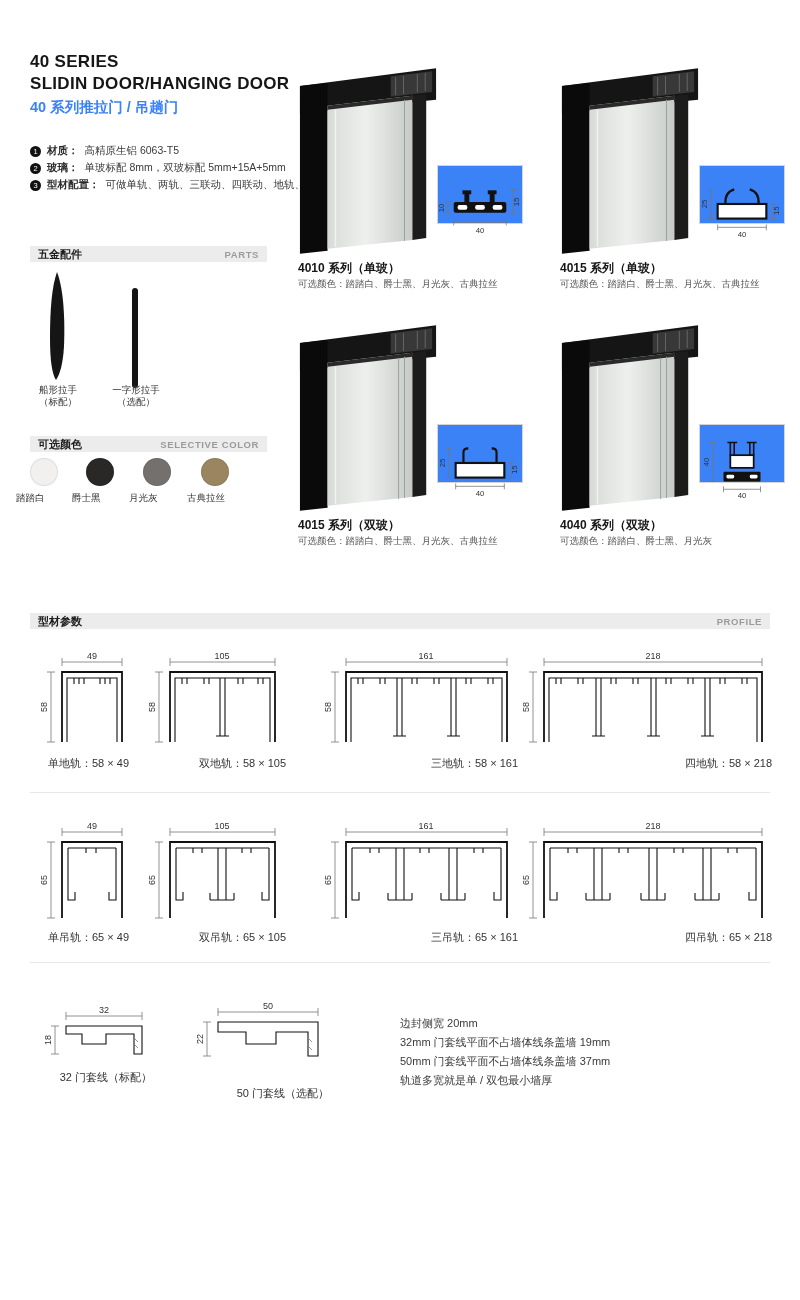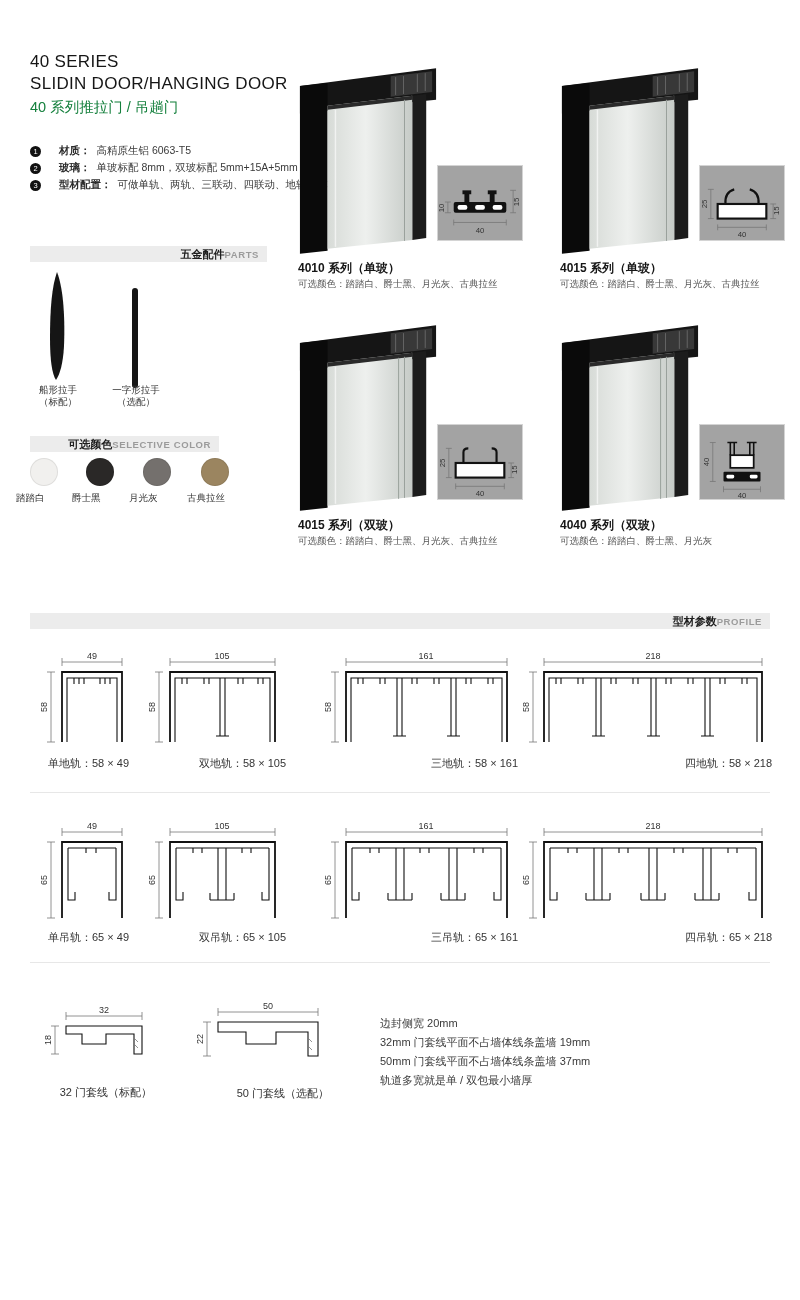--- a/index.html
+++ b/index.html
@@ -4,55 +4,55 @@
 <style>
   * { margin:0; padding:0; box-sizing:border-box; }
   html,body { background:#fff; }
   body {
     width:800px; height:1300px; position:relative; overflow:hidden;
     font-family:"Liberation Sans", sans-serif; color:#222;
   }
   .abs { position:absolute; }
 
   
-  .title-en { font-size:17px; font-weight:normal; color:#161616; letter-spacing:.3px; }
-  .title-cn { font-size:14.5px; font-weight:normal; color:#15803d; }
+  .title-en { font-size:17px; font-weight:bold; color:#161616; letter-spacing:.3px; }
+  .title-cn { font-size:14.5px; font-weight:bold; color:#3b82f6; }
 
   
   .spec { left:30px; display:flex; align-items:center; gap:6px; font-size:10.5px; color:#3a3a3a; }
   .spec .n { width:11px; height:11px; border-radius:50%; background:#111; color:#fff;
              font-size:7.5px; display:flex; align-items:center; justify-content:center; flex:0 0 11px; }
-  .spec .lbl { font-weight:bold; color:#2c2c2c;margin-left:12px; }
-
-  
-  .secbar { display:flex; justify-content:flex-end; align-items:center;
-            background:#ececec; padding:0 8px; height:16px; }
+  .spec .lbl { font-weight:bold; color:#2c2c2c; }
+
+  
+  .secbar { display:flex; justify-content:space-between; align-items:center;
+            background:#ececec; padding:0 8px; height:16px;gap:36px; }
   .secbar .cn { font-size:11px; font-weight:bold; color:#1d1d1d; }
   .secbar .en { font-size:9.5px; color:#9b9b9b; letter-spacing:.6px;font-weight:bold; }
 
   
   .hl { text-align:center; font-size:9.5px; color:#333; line-height:12px; width:76px; }
   .sw { width:28px; height:28px; border-radius:50%; border:1px solid rgba(0,0,0,.08); }
   .swl { font-size:9.5px; color:#333; width:56px; }
 
   
   .cell { width:250px; height:235px; }
-  .diagbox { width:86px; height:76px; background:#a3a3a3; border:1px solid #d4d4d4; }
+  .diagbox { width:86px; height:59px; background:#3b82f6; border:1px solid #d4d4d4; }
   .ptitle { font-weight:bold; font-size:12px; color:#161616; }
   .pcolors { font-size:9.5px; color:#555; }
 
   
   .dim  { stroke:#777; stroke-width:.8; fill:none; }
   .dimt { font-size:9px; fill:#333; }
   .sm   { font-size:8px; }
   .prof  { fill:none; stroke:#111; stroke-width:1.8; }
   .prof2 { fill:none; stroke:#111; stroke-width:1.1; }
   .track-label { font-size:11px; color:#333; padding-left:10px; margin-top:2px; white-space:nowrap;text-align:right; }
   .hr { left:30px; width:740px; height:1px; background:#e7e7e7; }
-  .note { font-size:11px; color:#3a3a3a; line-height:19px; white-space:nowrap; }
+  .note { font-size:11px; color:#3a3a3a; line-height:19px; white-space:nowrap;margin-left:20px; }
 </style>
 </head>
 <body>
 
 <div class="abs title-en" style="left:30px;top:52px">40 SERIES</div>
 <div class="abs title-en" style="left:30px;top:74px">SLIDIN DOOR/HANGING DOOR</div>
 <div class="abs title-cn" style="left:30px;top:98px">40 系列推拉门 / 吊趟门</div>
 
 <div class="abs spec" style="top:144px">
   <span class="n">1</span>
@@ -84,21 +84,21 @@
 
 <div class="abs hl" style="left:20px;top:384px">
   <div>船形拉手</div>
   <div>（标配）</div>
 </div>
 <div class="abs hl" style="left:98px;top:384px">
   <div>一字形拉手</div>
   <div>（选配）</div>
 </div>
 
-<div class="abs secbar" style="left:30px;top:436px;width:189px">
+<div class="abs secbar" style="left:30px;top:436px;width:237px">
   <span class="cn">可选颜色</span>
   <span class="en">SELECTIVE COLOR</span>
 </div>
 
 <div class="abs sw" style="left: 30px; top: 458px; background: rgb(241, 240, 238);"></div>
 <div class="abs sw" style="left: 86px; top: 458px; background: rgb(42, 40, 39);"></div>
 <div class="abs sw" style="left: 143px; top: 458px; background: rgb(116, 112, 109);"></div>
 <div class="abs sw" style="left: 201px; top: 458px; background: rgb(155, 133, 96);"></div>
 
 <div class="abs swl" style="left:16px;top:492px">踏踏白</div>
@@ -379,21 +379,21 @@
 
 <div class="abs" style="left:42px;top:1004px">
   <svg width="110" height="62" viewBox="0 0 110 62">
     <path class="dim" d="M24,12 H100 M24,8 V16 M100,8 V16"></path>
     <text class="dimt" x="62" y="9" text-anchor="middle">32</text>
     <path class="dim" d="M13,22 V50 M9,22 H17 M9,50 H17"></path>
     <text class="dimt" transform="rotate(-90 9 36)" x="9" y="36" text-anchor="middle">18</text>
     <path class="prof2" d="M24,22 H100 V50 H92 V30 H64 V40 H40 V30 H24 Z" stroke-width="1.5"></path>
     <path class="dim" d="M92,34 l4,4 M92,40 l4,4"></path>
   </svg>
-  <div class="track-label" style="margin-top:15px;padding-left:6px">32 门套线（标配）</div>
+  <div class="track-label" style="margin-top:0;padding-left:6px">32 门套线（标配）</div>
 </div>
 
 <div class="abs" style="left:194px;top:1000px">
   <svg width="135" height="68" viewBox="0 0 135 68">
     <path class="dim" d="M24,12 H124 M24,8 V16 M124,8 V16"></path>
     <text class="dimt" x="74" y="9" text-anchor="middle">50</text>
     <path class="dim" d="M13,22 V56 M9,22 H17 M9,56 H17"></path>
     <text class="dimt" transform="rotate(-90 9 39)" x="9" y="39" text-anchor="middle">22</text>
     <path class="prof2" d="M24,22 H124 V56 H114 V32 H82 V44 H52 V32 H24 Z" stroke-width="1.5"></path>
     <path class="dim" d="M114,38 l4,4 M114,46 l4,4"></path>

